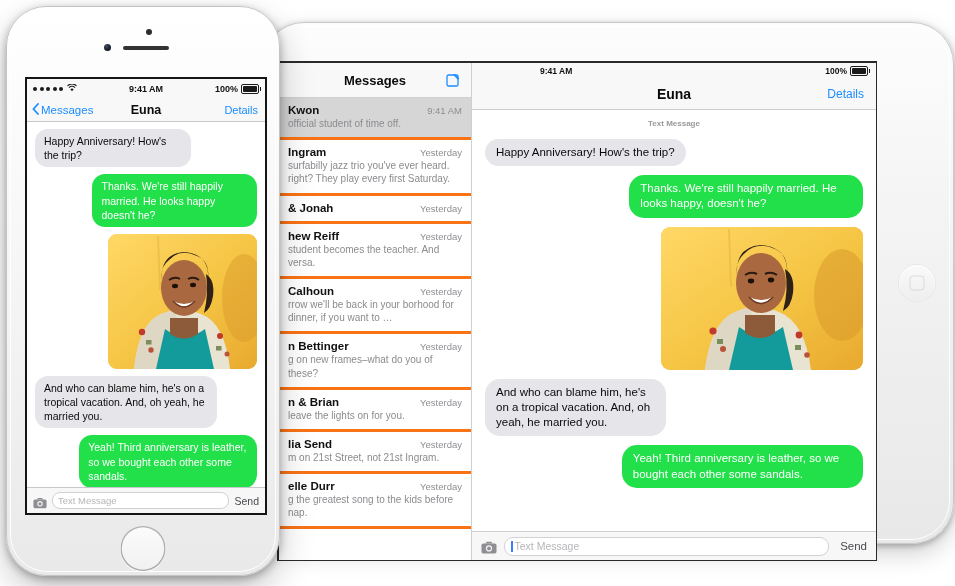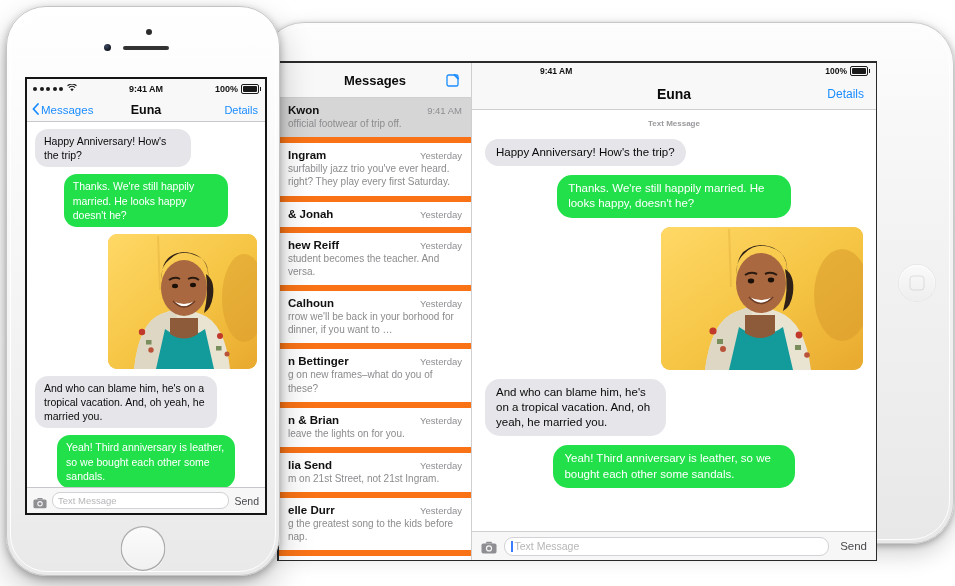--- a/index.html
+++ b/index.html
@@ -59,21 +59,21 @@
     display:flex;align-items:center;justify-content:center;
     position:relative;
   }
   .ipad-sb-title{font-size:13px;font-weight:bold;color:#0b0b0b;}
   .compose-icon{
     position:absolute;right:10px;top:50%;transform:translateY(-50%);
     width:15px;height:15px;
   }
   .conv-list{flex:1;overflow:hidden;background:#fff;}
   .conv-item{
-    padding:6px 9px 7px 9px;border-bottom:6px solid #f97316;
+    padding:6px 9px 7px 9px;border-bottom:3px solid #f97316;
     background:#fff;
   }
   .conv-item.selected{background:#d6d6d6;}
   .conv-top{display:flex;justify-content:space-between;align-items:baseline;}
   .conv-name{font-size:11.5px;font-weight:bold;color:#111;white-space:nowrap;}
   .conv-time{font-size:9.5px;color:#8e8e93;white-space:nowrap;padding-left:4px;}
   .conv-prev{font-size:10px;color:#8c8c90;line-height:1.32;margin-top:1px;}
 
   .ipad-conv{flex:1;display:flex;flex-direction:column;height:100%;background:#fff;}
   .ipad-statusbar{
@@ -106,21 +106,21 @@
     flex:1;height:17px;border:1px solid #d2d2d6;border-radius:9px;
     background:#fff;display:flex;align-items:center;padding:0 6px;position:relative;
   }
   .caret{width:1.5px;height:11px;background:#3b7cff;margin-right:2px;}
   .txt-ph{font-size:10.5px;color:#b6b6ba;}
   .send-btn{font-size:11.5px;color:#4a4a4f;padding-left:4px;}
 
   
   .row{display:flex;margin-bottom:9px;}
   .row.in{justify-content:flex-start;}
-  .row.out{justify-content:center;}
+  .row.out{justify-content:flex-end;}
   .bub{
     position:relative;border-radius:15px;padding:6px 11px;
     font-size:11.5px;line-height:1.33;max-width:74%;
     word-wrap:break-word;
   }
   .bub.gray{background:#e5e5ea;color:#0a0a0a;}
   .bub.green{background:#22e04a;color:#ffffff;}
   .bub.gray:after{
     content:"";position:absolute;left:-5px;bottom:0;
     width:12px;height:14px;background:#e5e5ea;
@@ -232,21 +232,21 @@
               <path d="M8.6 1.3 L13.2 5.9 L11.9 7.2 L7.3 2.6 Z" fill="#1a8cff"></path>
             </svg>
           </span>
         </div>
         <div class="conv-list">
           <div class="conv-item selected">
             <div class="conv-top">
               <span class="conv-name">Kwon</span>
               <span class="conv-time">9:41 AM</span>
             </div>
-            <div class="conv-prev">official footwear of trip off.</div>
+            <div class="conv-prev">official student of time off.</div>
           </div>
           <div class="conv-item">
             <div class="conv-top">
               <span class="conv-name">Ingram</span>
               <span class="conv-time">Yesterday</span>
             </div>
             <div class="conv-prev">surfabilly jazz trio you've ever heard. right? They play every first Saturday.</div>
           </div>
           <div class="conv-item">
             <div class="conv-top">

